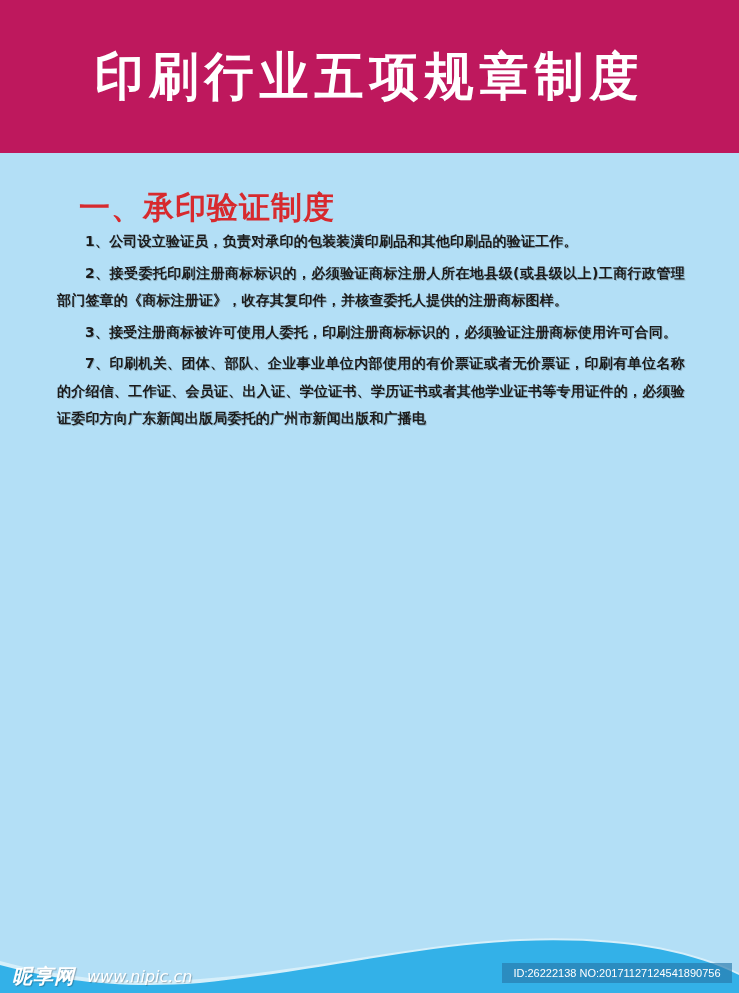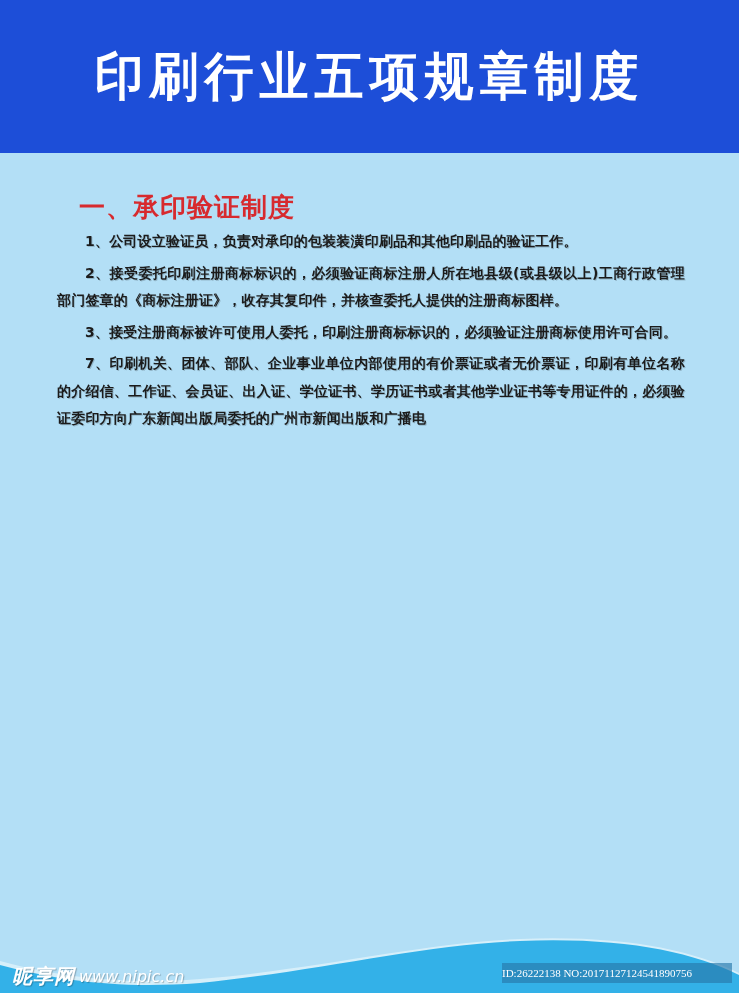--- a/index.html
+++ b/index.html
@@ -3,61 +3,61 @@
 <meta charset="utf-8">
 <style>
   html, body { margin: 0; padding: 0; }
   body {
     width: 739px; height: 993px; overflow: hidden; position: relative;
     background: #b3dff6;
     font-family: "DejaVu Sans", "Liberation Sans", sans-serif;
   }
   .header {
     position: absolute; left: 0; top: 0; width: 739px; height: 153px;
-    background: #1d4ed8;
+    background: #be185d;
     display: flex; align-items: center; justify-content: center;
   }
   .header-title {
     color: #ffffff; font-size: 49px; font-weight: bold; letter-spacing: 6px;
     margin-top: 0px; transform: scaleY(1.05);
   }
   .content {
     position: absolute; left: 57px; top: 186px; width: 628px;
   }
   .section-title {
-    color: #d72a2e; font-size: 26px; font-weight: bold;
+    color: #d72a2e; font-size: 31px; font-weight: bold;
     margin: 0 0 0 22px; line-height: 42px; letter-spacing: 1px;
   }
   .para {
     color: #1b1b1b; font-size: 14px; font-weight: bold;
     line-height: 27.5px; text-indent: 2em; margin: 0 0 4px 0;
     text-align: justify; letter-spacing: 0.2px;
     text-shadow: 1px 1px 0 rgba(0,0,0,0.18);
   }
   .para.p7 { margin-top: 0; }
   .wave {
     position: absolute; left: 0; bottom: 0; width: 739px; height: 80px;
   }
   .watermark-left {
     position: absolute; left: 12px; top: 963px;
-    display: flex; align-items: center; gap: 4px;
+    display: flex; align-items: center; gap: 12px;
   }
   .wm-logo {
     color: #ffffff; font-size: 20px; font-weight: bold; font-style: italic;
     letter-spacing: 1px; text-shadow: 1px 1px 1px rgba(0,0,0,0.25);
   }
   .wm-url {
     color: #ffffff; font-size: 16px; font-weight: normal; font-style: italic;
     text-shadow: 1px 1px 1px rgba(0,0,0,0.25);
   }
   .watermark-right {
     position: absolute; left: 502px; top: 963px; width: 230px; height: 20px;
     background: rgba(40,120,170,0.65);
-    color: #ffffff; font-size: 11px; line-height: 20px; 
-    font-family: Liberation Serif, serif;
+    color: #ffffff; font-size: 11px; line-height: 20px; text-align: center;
+    font-family: Liberation Sans, sans-serif;
   }
 </style>
 </head>
 <body>
 
 <div class="header">
   <div class="header-title">印刷行业五项规章制度</div>
 </div>
 
 <div class="content">

